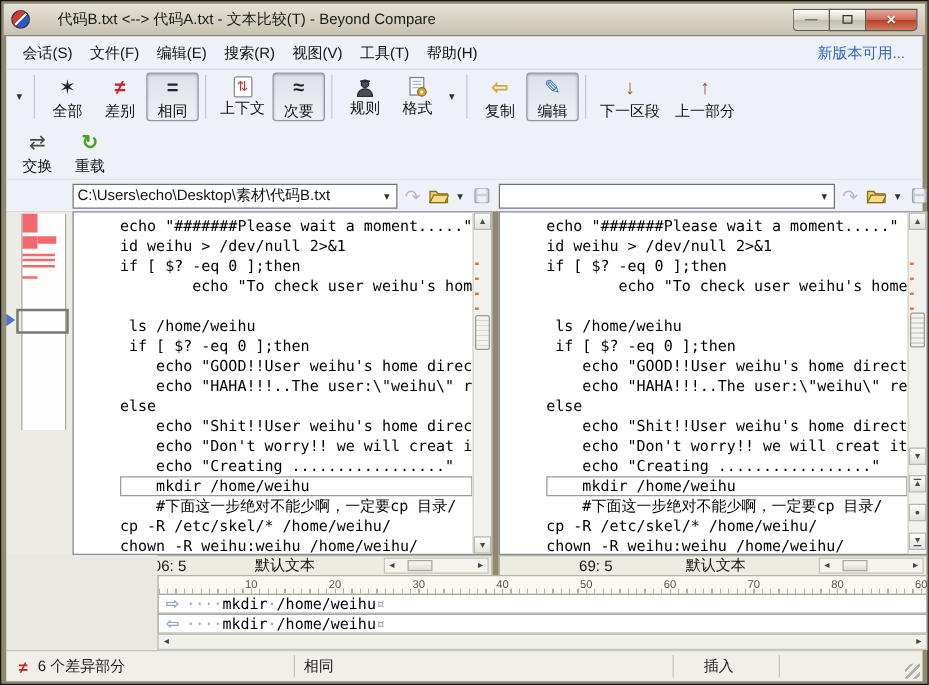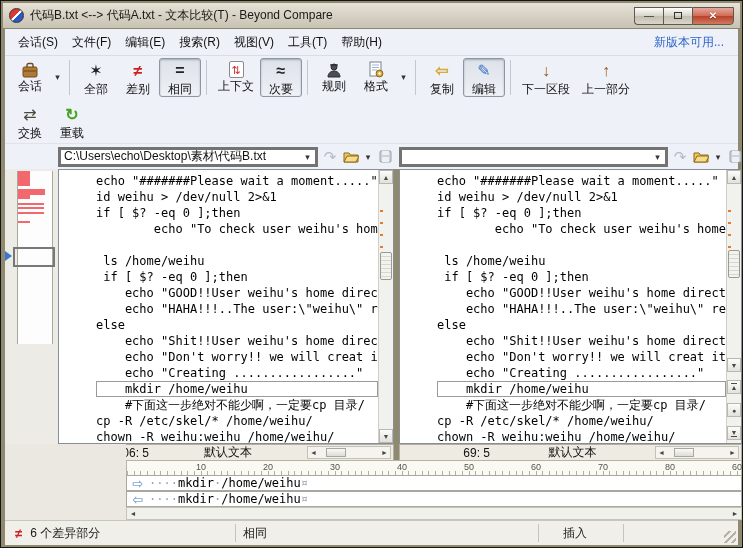--- a/index.html
+++ b/index.html
@@ -7,21 +7,21 @@
   .window { position:relative; width:743px; height:548px; background:#8f8a6f;
             border:1px solid #141414; overflow:hidden; }
 
   
   .titlebar { position:absolute; left:2px; top:2px; right:2px; height:26px;
     background:linear-gradient(#e6e2d6 0%, #d5d0c1 55%, #c7c2b2 100%);
     border-bottom:1px solid #8a8672; display:flex; align-items:center; padding:0 6px; }
   .app-icon { width:15px; height:15px; border-radius:50%; margin-right:6px; flex:0 0 auto;
     background:linear-gradient(135deg,#d93a31 46%,#ffffff 46% 54%,#2b59c8 54%);
     border:1px solid #333; }
-  .title-text { font-size:12px; color:#1a1a1a; white-space:nowrap; overflow:hidden; }
+  .title-text { font-size:12px; color:#1a1a1a; white-space:nowrap; overflow:hidden;margin-left:16px; }
   .win-controls { margin-left:auto; display:flex; }
   .win-btn { width:29px; height:18px; border:1px solid #5c5952; display:flex; align-items:center;
     justify-content:center; font-size:10px; color:#333;
     background:linear-gradient(#fdfdfb,#d7d3c6 50%,#c3beae 51%,#d9d5c8); }
   .win-btn.min { border-radius:0 0 0 4px; border-right:none; }
   .win-btn.max { border-right:none; }
   .win-btn.close { width:42px; border-radius:0 0 4px 0; color:#fff; font-weight:bold;
     background:linear-gradient(#e7a79b,#cf6a54 50%,#b9402b 51%,#d07a5e); text-shadow:0 1px 1px #7c2417; }
   .glyph-box { width:8px; height:7px; border:1px solid #333; background:transparent; }
 
@@ -59,21 +59,21 @@
   .ic-edit { font-size:15px; color:#3a6fc4; }
   .ic-context { width:15px; height:17px; border:1px solid #8a8a8a; border-radius:2px;
     font-size:11px; color:#c33; display:flex; align-items:center; justify-content:center;
     background:#fff; }
 
   
   .pathrow { position:absolute; left:4px; top:143px; right:4px; height:25px; background:#eef2f8; }
   .pathgroup { position:absolute; top:2px; height:21px; display:flex; align-items:center; gap:3px; }
   .pathgroup.left { left:53px; width:336px; }
   .pathgroup.right { left:394px; width:345px; }
-  .combo { flex:1; height:20px; background:#fff; border:3px solid #737373; display:flex;
+  .combo { flex:1; height:20px; background:#fff; border:1px solid #737373; display:flex;
     align-items:center; font-size:12px; color:#111; padding-left:3px; overflow:hidden; }
   .combo .ptext { white-space:nowrap; overflow:hidden; }
   .combo .ptext.selected { background:#a8cdf5; }
   .combo .cdrop { margin-left:auto; width:15px; text-align:center; font-size:9px; color:#333; flex:0 0 auto; }
   .mini-ic { width:18px; height:18px; display:flex; align-items:center; justify-content:center;
     font-size:13px; flex:0 0 auto; }
   .ic-recompare { color:#b2bac4; font-size:15px; }
   .ic-folddrop { width:10px; font-size:9px; color:#333; }
 
   
@@ -168,30 +168,20 @@
         </div>
     </div>
   </div>
 
   <div class="menubar">
     <span id="menu-items"><span class="menu-item">会话(S)</span><span class="menu-item">文件(F)</span><span class="menu-item">编辑(E)</span><span class="menu-item">搜索(R)</span><span class="menu-item">视图(V)</span><span class="menu-item">工具(T)</span><span class="menu-item">帮助(H)</span></span>
     <span class="update-link">新版本可用...</span>
   </div>
 
   <div class="toolbar row1">
-    <div class="tbtn">
-      <span class="ticon">
-        <svg width="18" height="16" viewBox="0 0 18 16">
-            <rect x="2" y="5" width="14" height="10" rx="1.5" fill="#b07a36" stroke="#6e4a18"></rect>
-            <path d="M6 5 V3 a1.5 1.5 0 0 1 1.5-1.5 h3 a1.5 1.5 0 0 1 1.5 1.5 V5" fill="none" stroke="#6e4a18" stroke-width="1.4"></path>
-            <rect x="2" y="8" width="14" height="2" fill="#8e5f24"></rect>
-          </svg>
-      </span>
-      <span class="tlabel">会话</span>
-    </div>
     <div class="tdrop">
         <span>▾</span>
       </div>
     <div class="tsep"></div>
     <div class="tbtn">
       <span class="ticon ic-star">✶</span>
       <span class="tlabel">全部</span>
     </div>
     <div class="tbtn">
       <span class="ticon ic-neq">≠</span>

